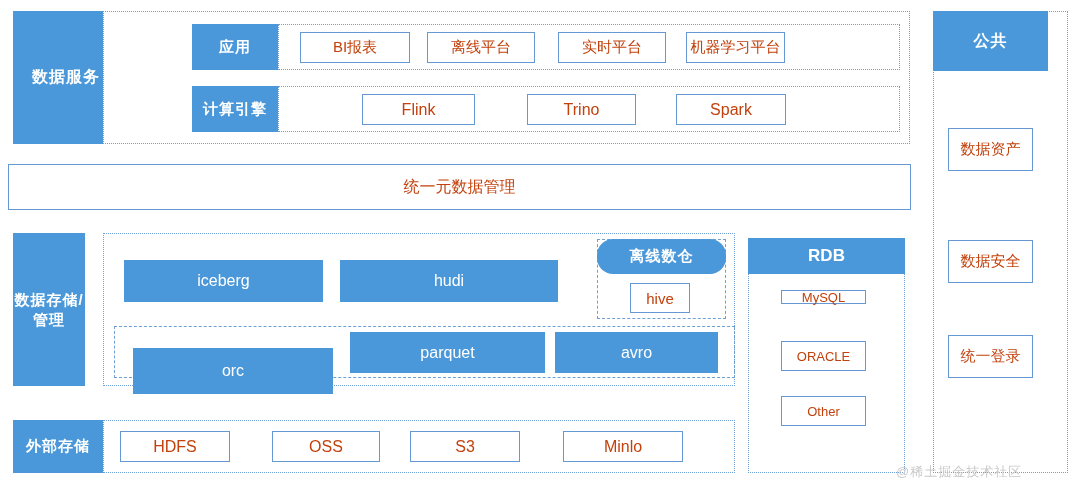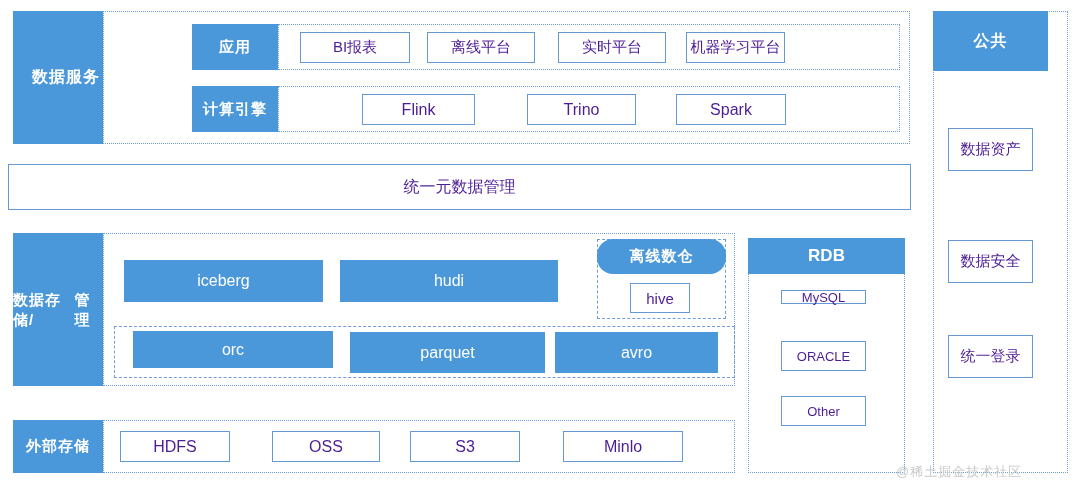--- a/index.html
+++ b/index.html
@@ -21,21 +21,21 @@
     background:#4A98D9;
     color:#ffffff;
     font-weight:bold;
   }
   .blue.cn{letter-spacing:1px;}
 
   
   .wbox{
     background:#ffffff;
     border:1px solid #6699D4;
-    color:#4c1d95;
+    color:#c2410c;
   }
 
   
   .dotted{
     border:1px dotted #6E9FD4;
     background:transparent;
   }
   .dotted-dense{
     border:1px dashed #6E9FD4;
     background:transparent;
@@ -77,33 +77,33 @@
       <div class="abs wbox flexc" style="left:170px;top:8px;width:113px;height:31px;font-size:16px;">Flink</div>
       <div class="abs wbox flexc" style="left:335px;top:8px;width:109px;height:31px;font-size:16px;">Trino</div>
       <div class="abs wbox flexc" style="left:484px;top:8px;width:110px;height:31px;font-size:16px;">Spark</div>
     </div>
   </div>
 
   <div class="abs wbox flexc" style="left:8px;top:164px;width:903px;height:46px;font-size:16px;">统一元数据管理</div>
 
   <div class="abs" style="left:13px;top:233px;width:722px;height:153px;">
 
-    <div class="abs blue cn" style="left:0px;top:0px;width:90px;height:153px;display:flex;
+    <div class="abs blue cn" style="left:0px;top:0px;width:72px;height:153px;display:flex;flex-direction:column;
                 align-items:center;justify-content:center;font-size:15px;line-height:20px;">
       <span>数据存储/</span>
       <span>管理</span>
     </div>
 
     <div class="abs dotted" style="left:90px;top:0px;width:632px;height:153px;"></div>
 
     <div class="abs blue flexc" style="left:111px;top:27px;width:199px;height:42px;font-size:16px;font-weight:normal;">iceberg</div>
     <div class="abs blue flexc" style="left:327px;top:27px;width:218px;height:42px;font-size:16px;font-weight:normal;">hudi</div>
 
     <div class="abs dotted-dense" style="left:101px;top:93px;width:621px;height:52px;"></div>
-    <div class="abs blue flexc" style="left:120px;top:98px;width:200px;height:37px;font-size:16px;font-weight:normal;">orc</div>
+    <div class="abs blue flexc" style="left:120px;top:115px;width:200px;height:46px;font-size:16px;font-weight:normal;">orc</div>
     <div class="abs blue flexc" style="left:337px;top:99px;width:195px;height:41px;font-size:16px;font-weight:normal;">parquet</div>
     <div class="abs blue flexc" style="left:542px;top:99px;width:163px;height:41px;font-size:16px;font-weight:normal;">avro</div>
   </div>
 
   <div class="abs dotted-dense" style="left:597px;top:239px;width:129px;height:80px;"></div>
   <div class="abs blue cn flexc" style="left:597px;top:239px;width:129px;height:35px;font-size:15px;border-radius:16px;">离线数仓</div>
   <div class="abs wbox flexc" style="left:630px;top:283px;width:60px;height:30px;font-size:15px;">hive</div>
 
   <div class="abs" style="left:748px;top:238px;width:157px;height:235px;">
     <div class="abs dotted" style="left:0px;top:0px;width:157px;height:235px;"></div>

